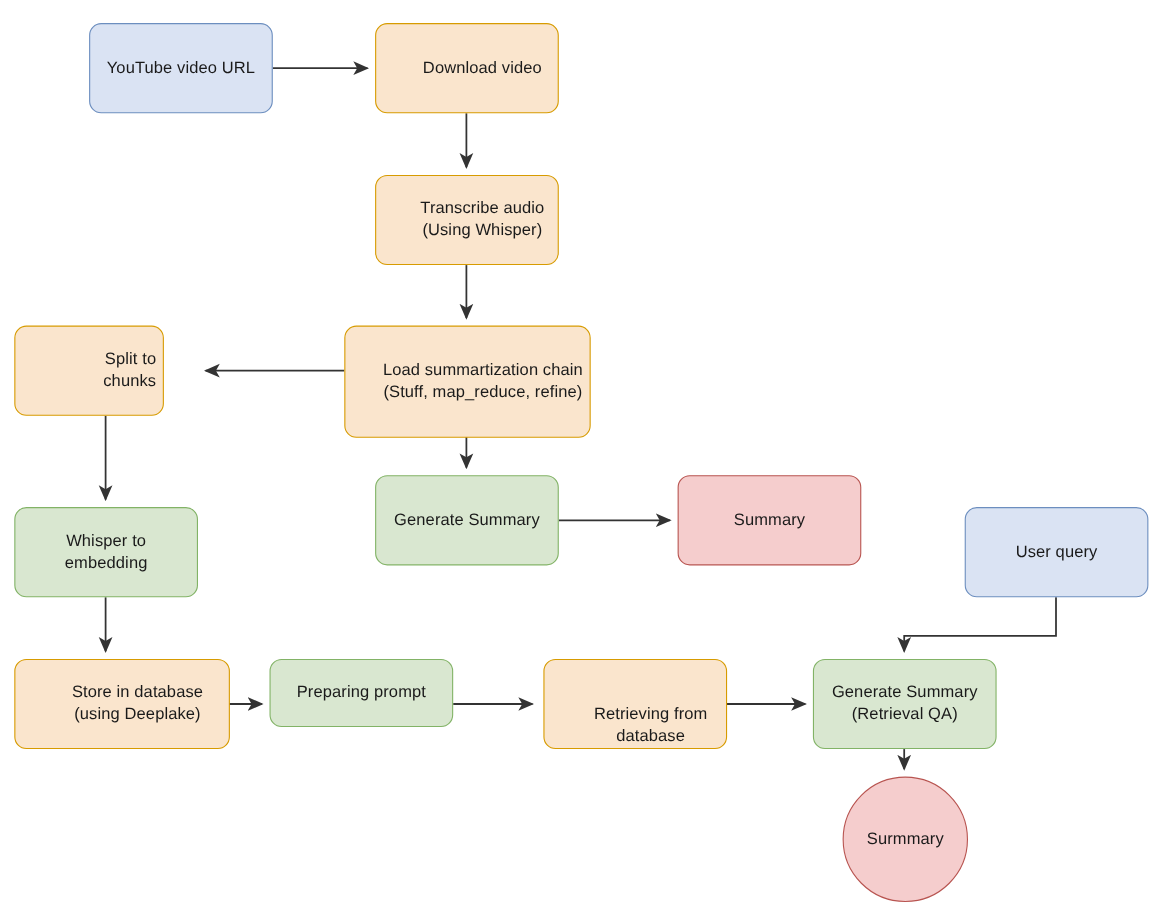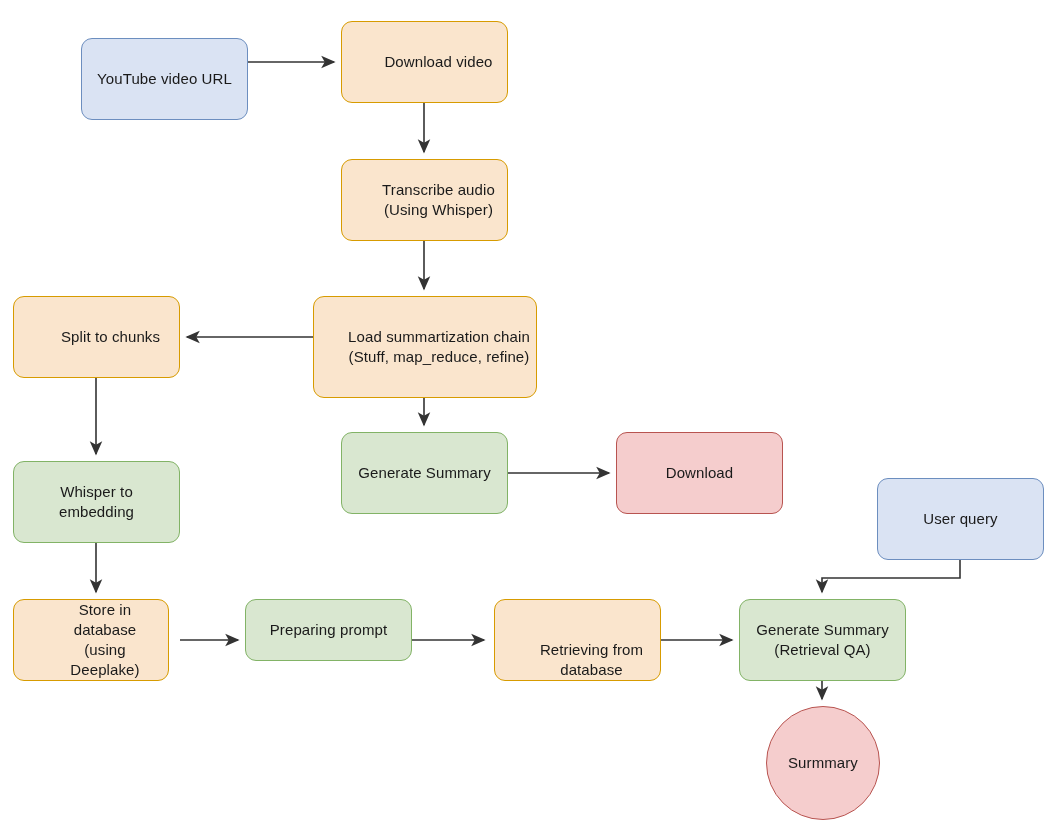--- a/index.html
+++ b/index.html
@@ -41,21 +41,21 @@
     white-space: pre-line;
   }
   .node.ellipse {
     border-radius: 50%;
   }
   .node-label {
     display: block;
     padding: 0 6px;
     white-space: pre-line;
   }
-  .fill-blue   { background: #dae3f3; border-color: #6c8ebf; margin-top: 17px; }
+  .fill-blue   { background: #dae3f3; border-color: #6c8ebf; }
   .fill-orange { background: #fae5cd; border-color: #d79b00; padding-left: 28px; }
   .fill-green  { background: #d9e7d0; border-color: #82b366; }
   .fill-red    { background: #f5cdcd; border-color: #b85450; }
 </style>
 </head>
 <body>
 
 <div id="canvas">
 
   <svg class="edges" viewBox="0 0 1050 821" xmlns="http://www.w3.org/2000/svg">
@@ -81,27 +81,27 @@
       </g>
   </svg>
 
   <div id="node-layer">
       <div class="node fill-blue" style="left: 81px; top: 21px; width: 167px; height: 82px;"><span class="node-label">YouTube video URL</span></div>
       <div class="node fill-orange" style="left: 341px; top: 21px; width: 167px; height: 82px;"><span class="node-label">Download video</span></div>
       <div class="node fill-orange" style="left: 341px; top: 159px; width: 167px; height: 82px;"><span class="node-label">Transcribe audio
 (Using Whisper)</span></div>
       <div class="node fill-orange" style="left: 313px; top: 296px; width: 224px; height: 102px;"><span class="node-label">Load summartization chain
 (Stuff, map_reduce, refine)</span></div>
-      <div class="node fill-orange" style="left: 13px; top: 296px; width: 167px; height: 82px;"><span class="node-label">Split to chunks</span></div>
+      <div class="node fill-orange" style="left: 13px; top: 296px; width: 136px; height: 82px; text-align: right;"><span class="node-label">Split to chunks</span></div>
       <div class="node fill-green" style="left: 13px; top: 461px; width: 167px; height: 82px;"><span class="node-label">Whisper to
 embedding</span></div>
       <div class="node fill-green" style="left: 341px; top: 432px; width: 167px; height: 82px;"><span class="node-label">Generate Summary</span></div>
-      <div class="node fill-red" style="left: 616px; top: 432px; width: 167px; height: 82px;"><span class="node-label">Download</span></div>
+      <div class="node fill-red" style="left: 616px; top: 432px; width: 167px; height: 82px;"><span class="node-label">Summary</span></div>
       <div class="node fill-blue" style="left: 877px; top: 461px; width: 167px; height: 82px;"><span class="node-label">User query</span></div>
-      <div class="node fill-orange" style="left: 13px; top: 599px; width: 156px; height: 82px; text-align: center;"><span class="node-label">Store in database
+      <div class="node fill-orange" style="left: 13px; top: 599px; width: 196px; height: 82px; text-align: center;"><span class="node-label">Store in database
 (using Deeplake)</span></div>
       <div class="node fill-green" style="left: 245px; top: 599px; width: 167px; height: 62px;"><span class="node-label">Preparing prompt</span></div>
       <div class="node fill-orange" style="left: 494px; top: 599px; width: 167px; height: 82px; align-items: flex-end;"><span class="node-label">Retrieving from
 database</span></div>
       <div class="node fill-green" style="left: 739px; top: 599px; width: 167px; height: 82px;"><span class="node-label">Generate Summary
 (Retrieval QA)</span></div>
       <div class="node fill-red ellipse" style="left: 766px; top: 706px; width: 114px; height: 114px;"><span class="node-label">Surmmary</span></div>
     </div>
 
 </div>

